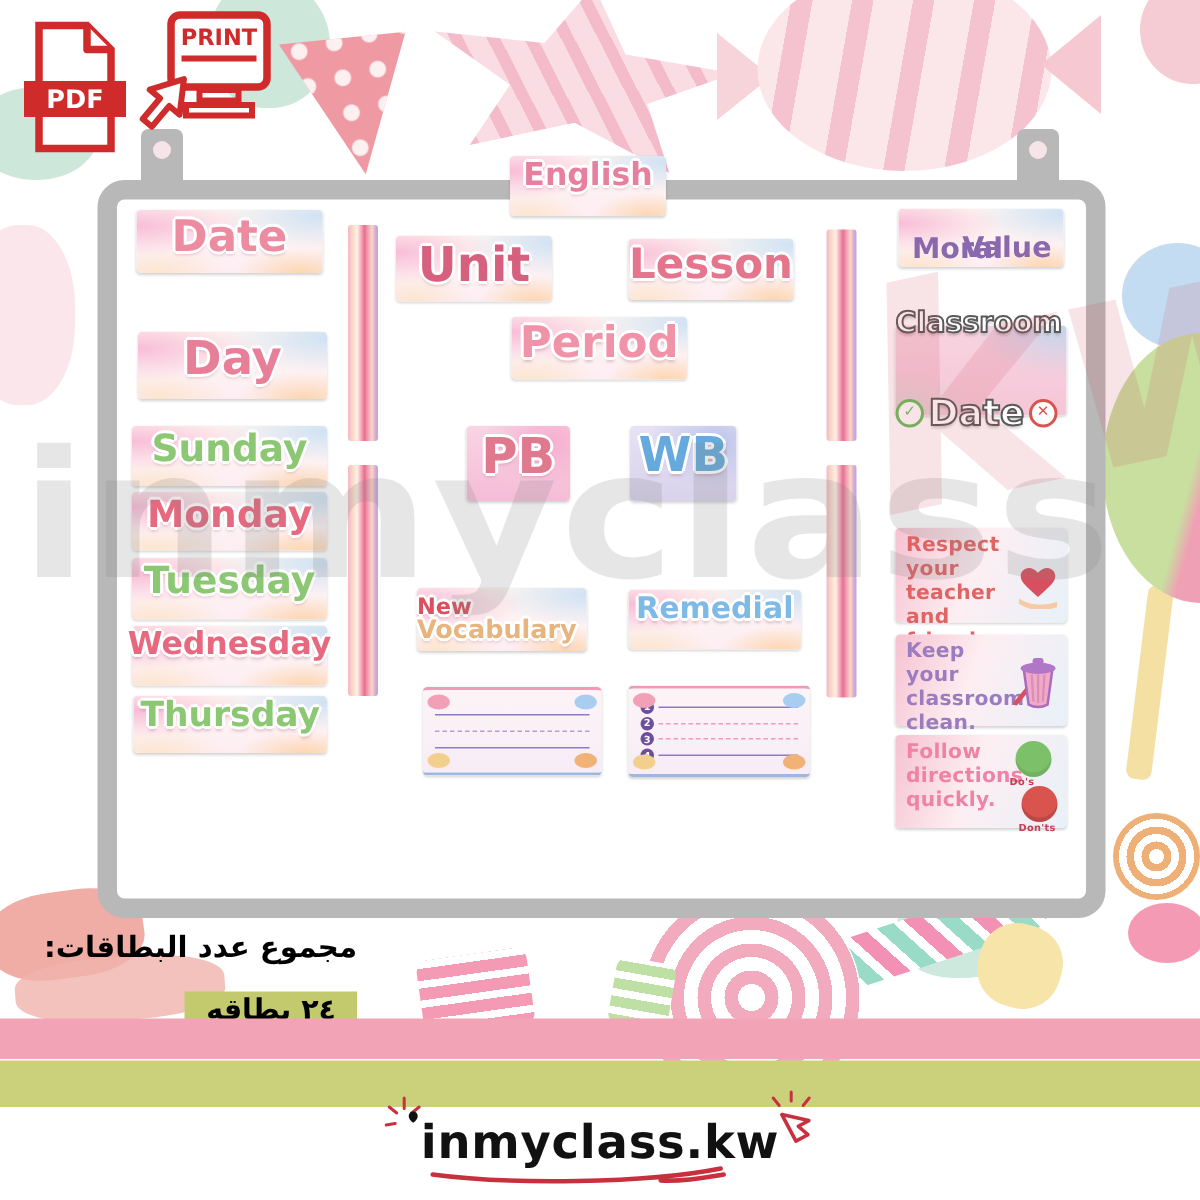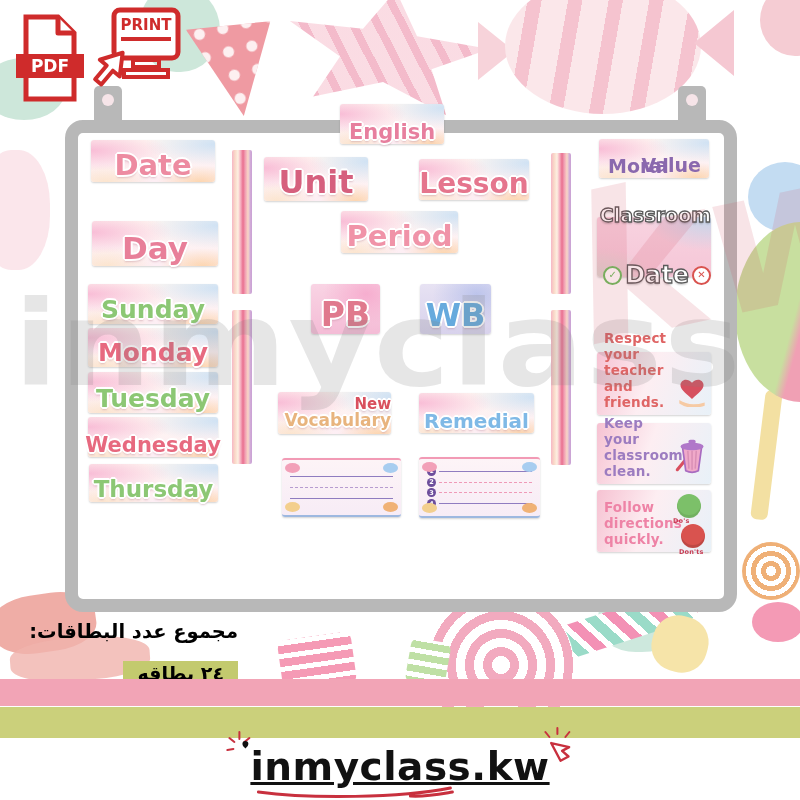--- a/index.html
+++ b/index.html
@@ -49,21 +49,21 @@
 
   
   .tab{position:absolute;z-index:2;width:28px;height:44px;background:#b8b8b8;border-radius:5px 5px 0 0;}
   .tab .hole{position:absolute;left:8px;top:8px;width:12px;height:12px;border-radius:50%;background:#f6e4e8;}
   #tab-left{left:94px;top:86px;}
   #tab-right{left:678px;top:86px;}
   #frame{position:absolute;z-index:2;left:65px;top:120px;width:672px;height:492px;box-sizing:border-box;
          border:13px solid #b8b8b8;border-radius:18px;background:#fff;}
 
   
-  .card{position:absolute;z-index:3;display:flex;align-items:flex-end;justify-content:center;
+  .card{position:absolute;z-index:3;display:flex;align-items:flex-start;justify-content:center;
         border-radius:3px;box-shadow:0 1px 2px rgba(0,0,0,.18);font-weight:bold;}
   .pastel{background:
      radial-gradient(ellipse at 0% 25%,rgba(246,160,200,.65),transparent 45%),
      radial-gradient(ellipse at 100% 10%,rgba(170,210,245,.55),transparent 40%),
      radial-gradient(ellipse at 88% 100%,rgba(252,190,110,.5),transparent 28%),
      radial-gradient(ellipse at 12% 100%,rgba(250,215,150,.4),transparent 30%),
      linear-gradient(#fef6f1,#fdeef4);}
   .bub{text-shadow:-2px 0 0 #fff,2px 0 0 #fff,0 -2px 0 #fff,0 2px 0 #fff,
        -1px -1px 0 #fff,1px -1px 0 #fff,-1px 1px 0 #fff,1px 1px 0 #fff,0 3px 2px rgba(170,110,130,.35);}
   .green{color:#8cc774;} .pink{color:#e7697f;}
@@ -128,21 +128,21 @@
   #note{position:absolute;z-index:5;left:4px;top:620px;width:234px;direction:rtl;text-align:right;
         font-weight:bold;color:#000000;}
   #note .l1{font-size:19.5px;white-space:nowrap;}
   #note .l2{display:inline-block;background:#c3ca6e;padding:1px 14px 3px;margin-top:18px;font-size:19px;}
 
   
   .stripe{position:absolute;left:0;width:800px;z-index:5;}
   #stripe-pink{top:679px;height:27px;background:#f2a4b6;}
   #stripe-olive{top:707px;height:31px;background:#cbd07b;}
   #logo{position:absolute;z-index:6;left:50%;top:744px;transform:translateX(-50%);}
-  #logo .brand{font-size:39px;font-weight:bold;color:#111;letter-spacing:.5px;text-decoration:underline;}
+  #logo .brand{font-size:31px;font-weight:bold;color:#111;letter-spacing:.5px;}
   #logo svg{position:absolute;overflow:visible;}
 </style>
 </head>
 <body>
 
 <div id="canvas">
 
   <div class="deco mint1"></div>
   <div class="deco mint2"></div>
   <div class="deco pinkwash-l"></div>

